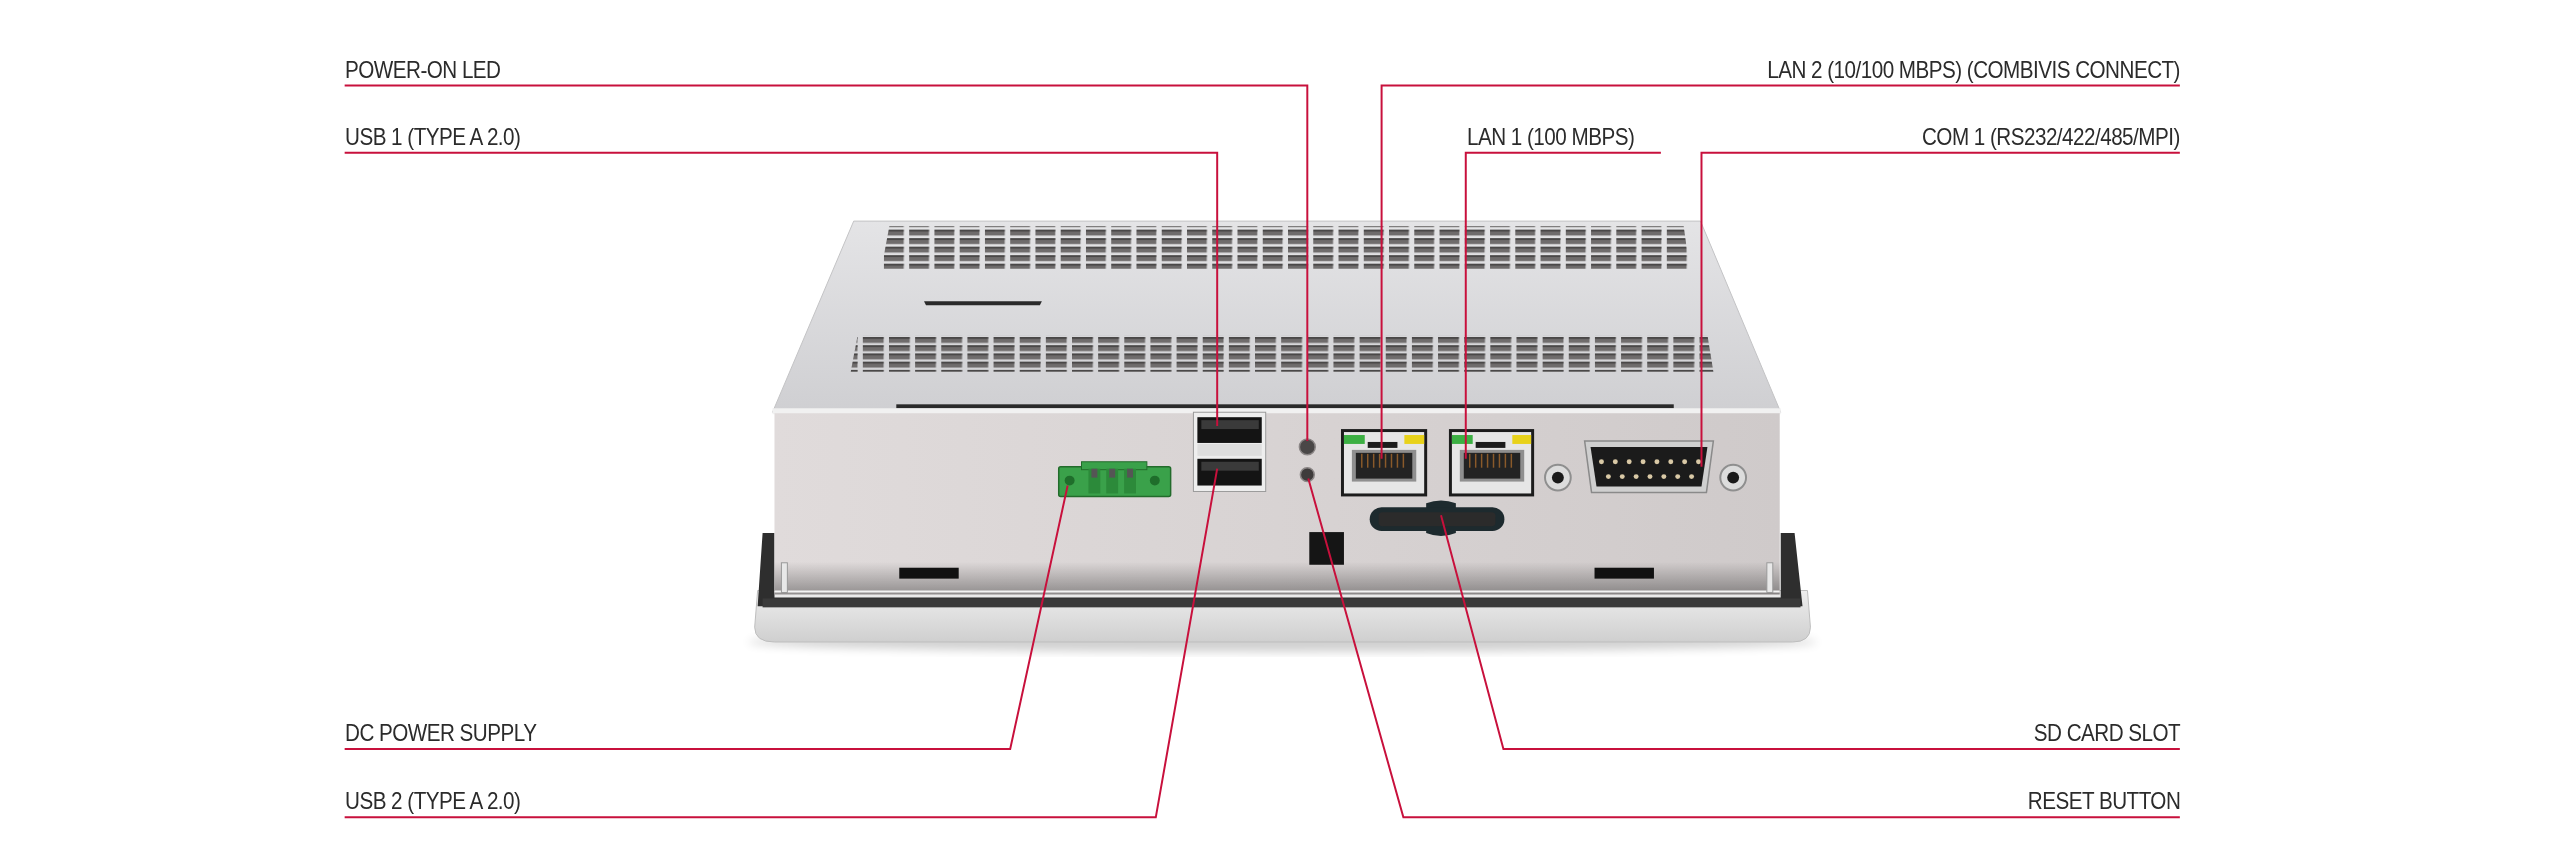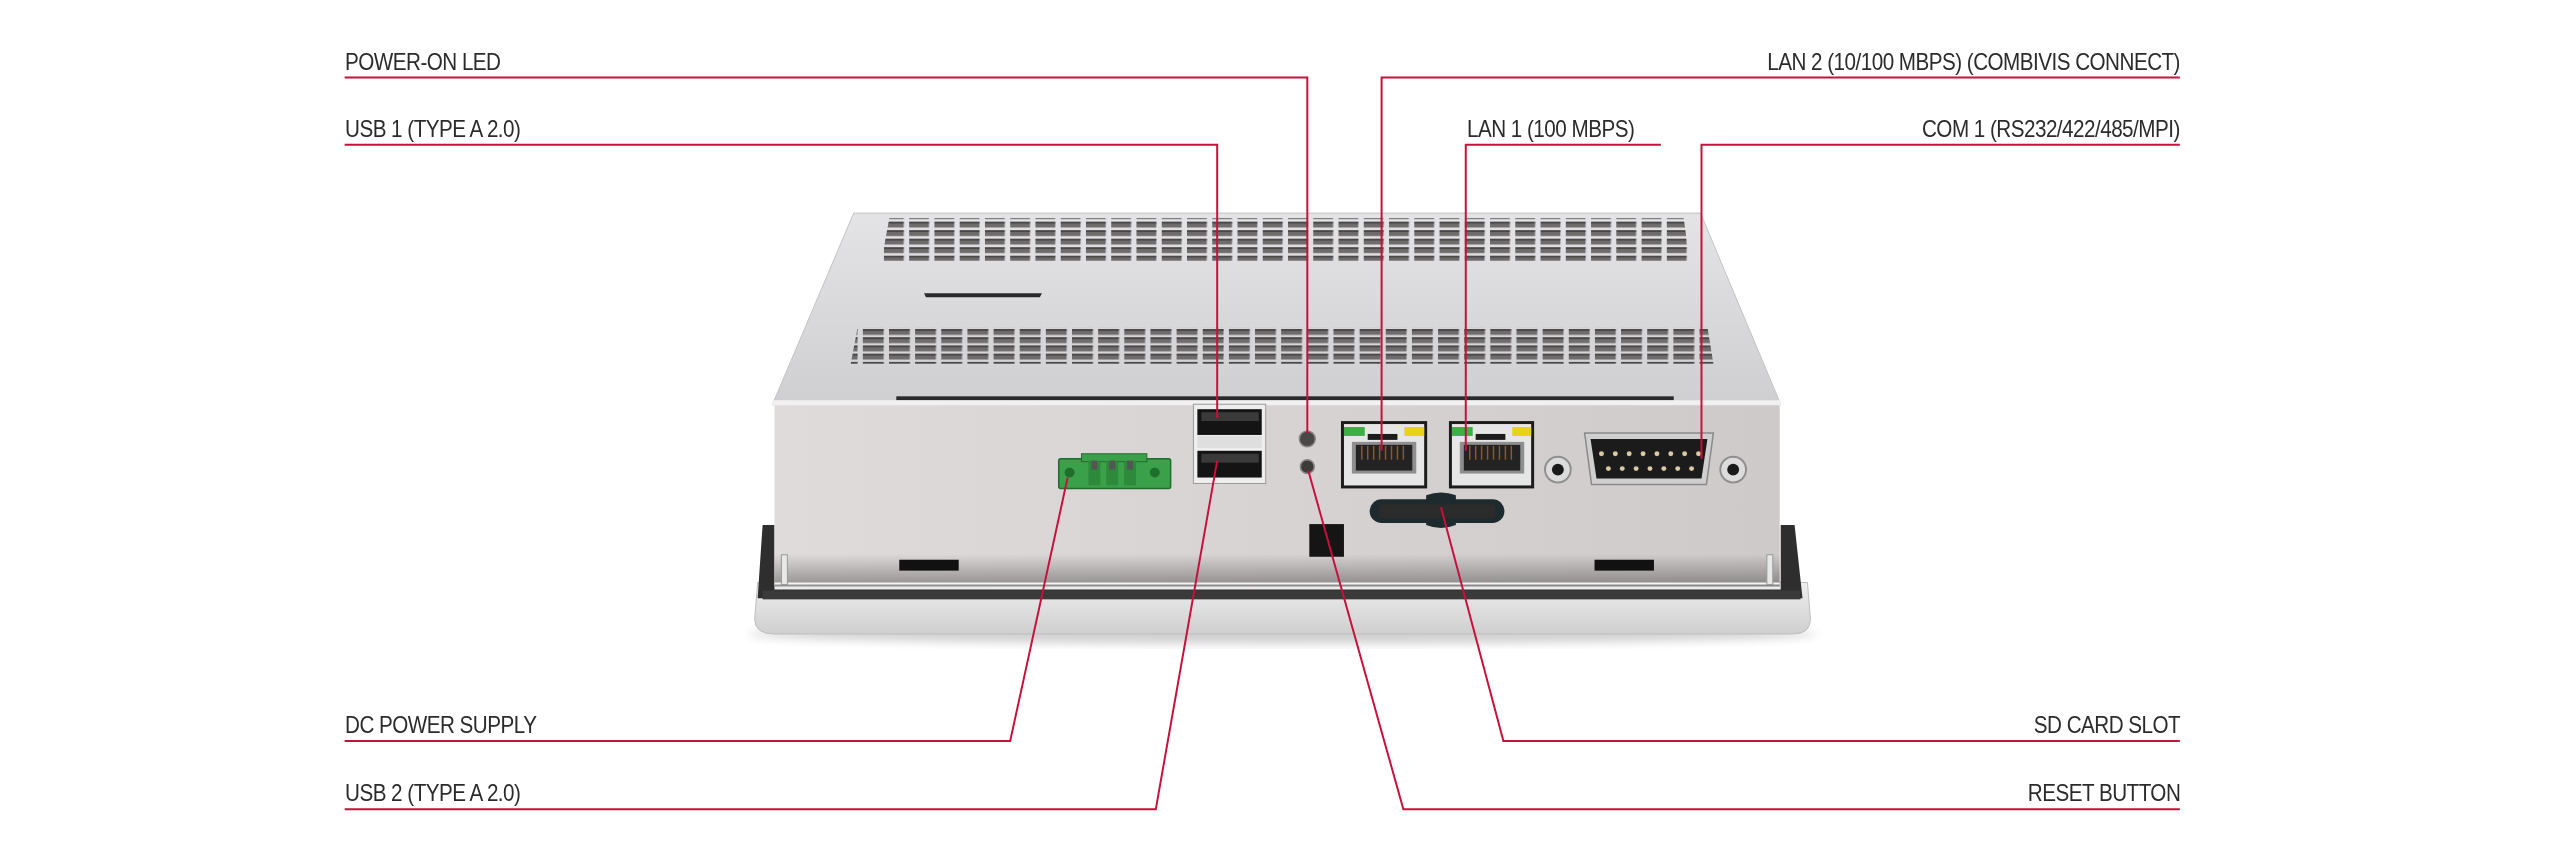--- a/index.html
+++ b/index.html
@@ -1,18 +1,18 @@
 <!DOCTYPE html>
 <html><head>
 <meta charset="utf-8">
 <style>
   html, body { margin: 0; padding: 0; background: #ffffff; }
   body { width: 2576px; height: 859px; position: relative; overflow: hidden;
          font-family: "Liberation Sans", "DejaVu Sans", sans-serif; }
-  #stage { position: absolute; left: 0; top: 0; width: 2576px; height: 710px; }
+  #stage { position: absolute; left: 0; top: 8px; width: 2576px; height: 710px; }
   .label {
     position: absolute;
     font-family: "Liberation Sans", "DejaVu Sans", sans-serif;
     font-size: 24px;
     line-height: 24px;
     color: #2b2b2b;
     letter-spacing: -0.6px;
     transform: scaleX(0.86);
     white-space: nowrap;
   }

